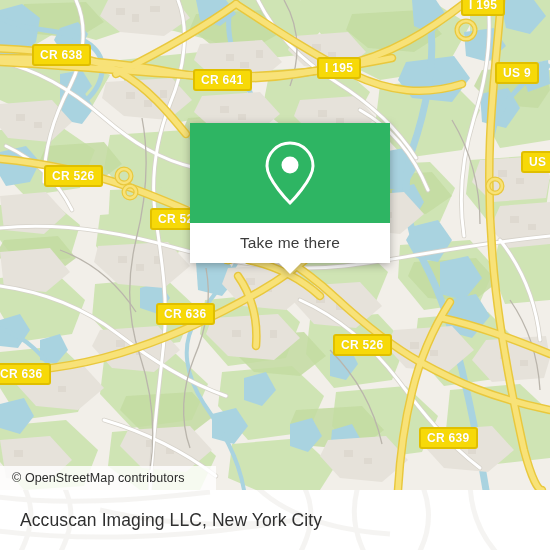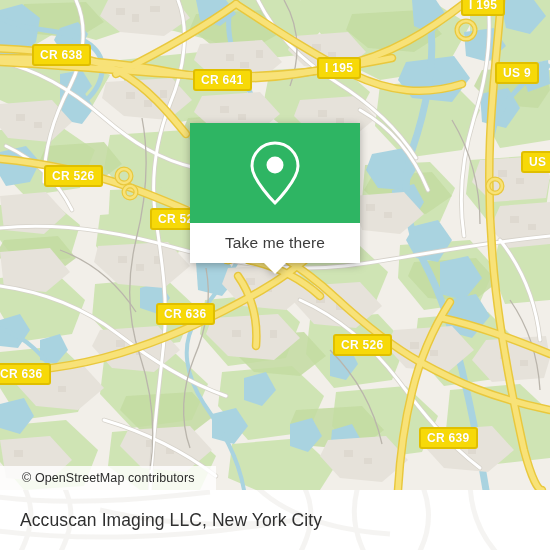--- a/index.html
+++ b/index.html
@@ -12,30 +12,30 @@
 
   
   #map{position:absolute;left:0;top:0;width:550px;height:490px;overflow:hidden;background:#f2efe9;}
   #map svg{display:block;}
 
   
   #osm-attrib{
     position:absolute;left:0;top:466px;width:216px;height:24px;
     background:rgba(255,255,255,0.80);
     display:flex;align-items:center;
-    box-sizing:border-box;padding-left:22px;
+    box-sizing:border-box;padding-left:12px;
   }
   #osm-attrib span{
     font-size:12.5px;color:#2b2b2b;letter-spacing:.1px;
     font-family:"Liberation Sans", sans-serif;
   }
 
   
   #popup{
-    position:absolute;left:190px;top:123px;width:170px;
+    position:absolute;left:190px;top:123px;width:200px;
     filter:drop-shadow(0 2px 4px rgba(0,0,0,0.30));
   }
   #popup-green{
     height:100px;background:#2eb563;
     display:flex;align-items:center;justify-content:center;
   }
   #popup-green svg{display:block;}
   #popup-btn{
     height:40px;background:#ffffff;
     display:flex;align-items:center;justify-content:center;

